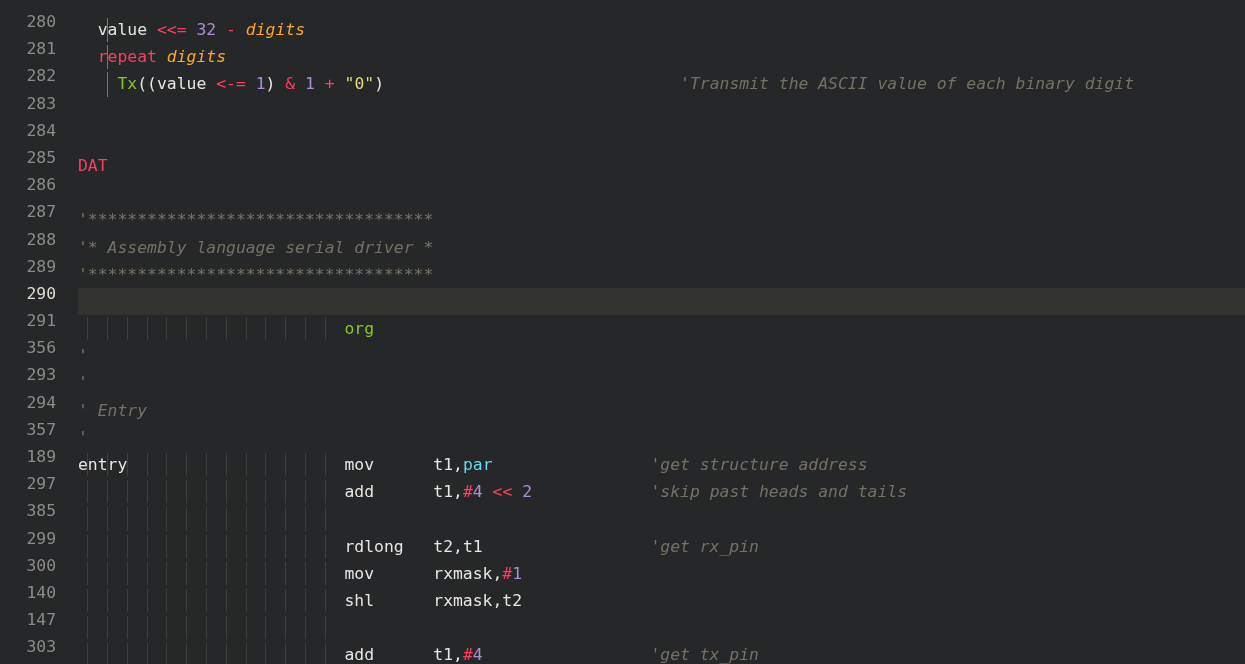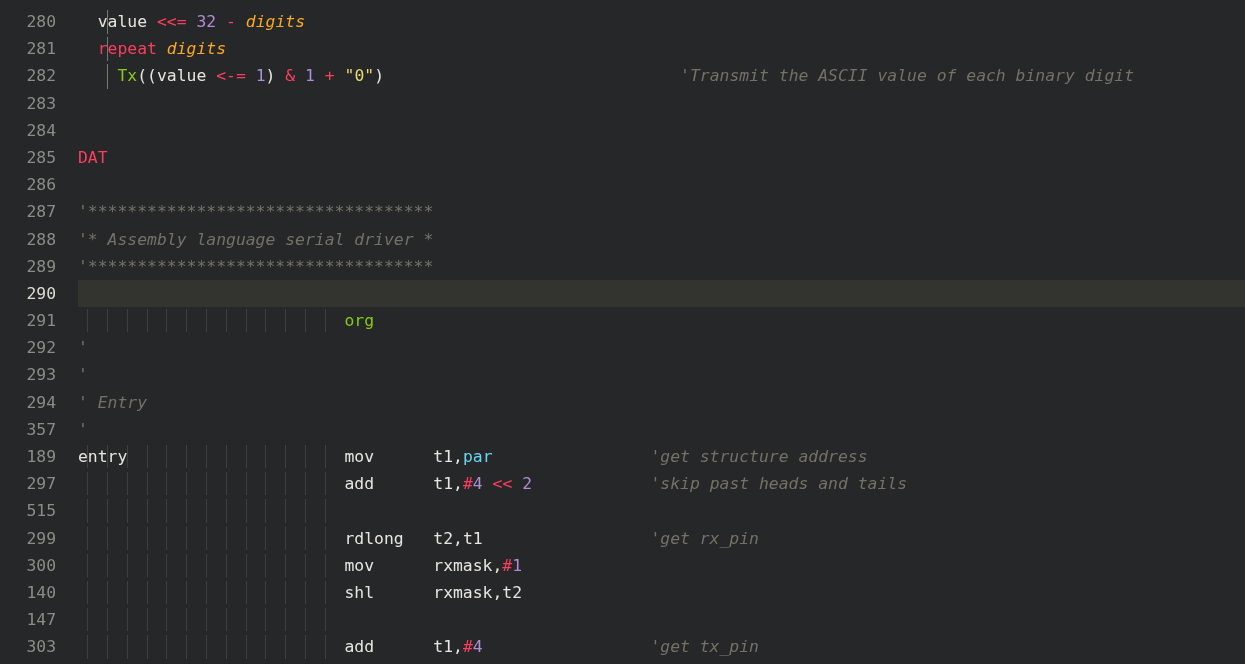--- a/index.html
+++ b/index.html
@@ -28,21 +28,21 @@
   .gutter .ln {
     height: 27.2px;
     line-height: 27.2px;
     padding-right: 22px;
   }
   .gutter .ln.active {
     color: #dedcd2;
   }
   .code {
     flex: 1;
-    padding-top: 8px;
+    padding-top: 16px;
     position: relative;
     white-space: pre;
   }
   .code .line {
     height: 27.2px;
     line-height: 27.2px;
     position: relative;
   }
   .code .line.active {
     background: #33342f;
@@ -90,27 +90,27 @@
       <div class="ln">282</div>
       <div class="ln">283</div>
       <div class="ln">284</div>
       <div class="ln">285</div>
       <div class="ln">286</div>
       <div class="ln">287</div>
       <div class="ln">288</div>
       <div class="ln">289</div>
       <div class="ln active">290</div>
       <div class="ln">291</div>
-      <div class="ln">292</div>
+      <div class="ln">356</div>
       <div class="ln">293</div>
       <div class="ln">294</div>
       <div class="ln">357</div>
       <div class="ln">189</div>
       <div class="ln">297</div>
-      <div class="ln">515</div>
+      <div class="ln">385</div>
       <div class="ln">299</div>
       <div class="ln">300</div>
       <div class="ln">140</div>
       <div class="ln">147</div>
       <div class="ln">303</div>
     </div>
   <div class="code"><div class="line"><span class="nestbar" style="left: 29px;"></span>  <span class="plain">value</span> <span class="op">&lt;&lt;=</span> <span class="num">32</span> <span class="op">-</span> <span class="param">digits</span></div><div class="line"><span class="nestbar" style="left: 29px;"></span>  <span class="kw">repeat</span> <span class="param">digits</span></div><div class="line"><span class="nestbar" style="left: 29px;"></span>    <span class="fn">Tx</span><span class="plain">(</span><span class="plain">(</span><span class="plain">value</span> <span class="op">&lt;-=</span> <span class="num">1</span><span class="plain">)</span> <span class="op">&amp;</span> <span class="num">1</span> <span class="op">+</span> <span class="str">"0"</span><span class="plain">)</span>                              <span class="comment">'Transmit the ASCII value of each binary digit</span></div><div class="line"></div><div class="line"></div><div class="line"><span class="kw">DAT</span></div><div class="line"></div><div class="line"><span class="comment">'***********************************</span></div><div class="line"><span class="comment">'* Assembly language serial driver *</span></div><div class="line"><span class="comment">'***********************************</span></div><div class="line active"></div><div class="line"><div class="tabstops"><span style="left: 9px;"></span><span style="left: 29px;"></span><span style="left: 49px;"></span><span style="left: 69px;"></span><span style="left: 88px;"></span><span style="left: 108px;"></span><span style="left: 128px;"></span><span style="left: 148px;"></span><span style="left: 168px;"></span><span style="left: 187px;"></span><span style="left: 207px;"></span><span style="left: 227px;"></span><span style="left: 247px;"></span></div>                           <span class="fn">org</span></div><div class="line"><span class="comment">'</span></div><div class="line"><span class="comment">'</span></div><div class="line"><span class="comment">' Entry</span></div><div class="line"><span class="comment">'</span></div><div class="line"><div class="tabstops"><span style="left: 9px;"></span><span style="left: 29px;"></span><span style="left: 49px;"></span><span style="left: 69px;"></span><span style="left: 88px;"></span><span style="left: 108px;"></span><span style="left: 128px;"></span><span style="left: 148px;"></span><span style="left: 168px;"></span><span style="left: 187px;"></span><span style="left: 207px;"></span><span style="left: 227px;"></span><span style="left: 247px;"></span></div><span class="plain">entry</span>                      <span class="mnem">mov</span>      <span class="plain">t1</span><span class="plain">,</span><span class="reg">par</span>                <span class="comment">'get structure address</span></div><div class="line"><div class="tabstops"><span style="left: 9px;"></span><span style="left: 29px;"></span><span style="left: 49px;"></span><span style="left: 69px;"></span><span style="left: 88px;"></span><span style="left: 108px;"></span><span style="left: 128px;"></span><span style="left: 148px;"></span><span style="left: 168px;"></span><span style="left: 187px;"></span><span style="left: 207px;"></span><span style="left: 227px;"></span><span style="left: 247px;"></span></div>                           <span class="mnem">add</span>      <span class="plain">t1</span><span class="plain">,</span><span class="op">#</span><span class="num">4</span> <span class="op">&lt;&lt;</span> <span class="num">2</span>            <span class="comment">'skip past heads and tails</span></div><div class="line"><div class="tabstops"><span style="left: 9px;"></span><span style="left: 29px;"></span><span style="left: 49px;"></span><span style="left: 69px;"></span><span style="left: 88px;"></span><span style="left: 108px;"></span><span style="left: 128px;"></span><span style="left: 148px;"></span><span style="left: 168px;"></span><span style="left: 187px;"></span><span style="left: 207px;"></span><span style="left: 227px;"></span><span style="left: 247px;"></span></div></div><div class="line"><div class="tabstops"><span style="left: 9px;"></span><span style="left: 29px;"></span><span style="left: 49px;"></span><span style="left: 69px;"></span><span style="left: 88px;"></span><span style="left: 108px;"></span><span style="left: 128px;"></span><span style="left: 148px;"></span><span style="left: 168px;"></span><span style="left: 187px;"></span><span style="left: 207px;"></span><span style="left: 227px;"></span><span style="left: 247px;"></span></div>                           <span class="mnem">rdlong</span>   <span class="plain">t2</span><span class="plain">,</span><span class="plain">t1</span>                 <span class="comment">'get rx_pin</span></div><div class="line"><div class="tabstops"><span style="left: 9px;"></span><span style="left: 29px;"></span><span style="left: 49px;"></span><span style="left: 69px;"></span><span style="left: 88px;"></span><span style="left: 108px;"></span><span style="left: 128px;"></span><span style="left: 148px;"></span><span style="left: 168px;"></span><span style="left: 187px;"></span><span style="left: 207px;"></span><span style="left: 227px;"></span><span style="left: 247px;"></span></div>                           <span class="mnem">mov</span>      <span class="plain">rxmask</span><span class="plain">,</span><span class="op">#</span><span class="num">1</span></div><div class="line"><div class="tabstops"><span style="left: 9px;"></span><span style="left: 29px;"></span><span style="left: 49px;"></span><span style="left: 69px;"></span><span style="left: 88px;"></span><span style="left: 108px;"></span><span style="left: 128px;"></span><span style="left: 148px;"></span><span style="left: 168px;"></span><span style="left: 187px;"></span><span style="left: 207px;"></span><span style="left: 227px;"></span><span style="left: 247px;"></span></div>                           <span class="mnem">shl</span>      <span class="plain">rxmask</span><span class="plain">,</span><span class="plain">t2</span></div><div class="line"><div class="tabstops"><span style="left: 9px;"></span><span style="left: 29px;"></span><span style="left: 49px;"></span><span style="left: 69px;"></span><span style="left: 88px;"></span><span style="left: 108px;"></span><span style="left: 128px;"></span><span style="left: 148px;"></span><span style="left: 168px;"></span><span style="left: 187px;"></span><span style="left: 207px;"></span><span style="left: 227px;"></span><span style="left: 247px;"></span></div></div><div class="line"><div class="tabstops"><span style="left: 9px;"></span><span style="left: 29px;"></span><span style="left: 49px;"></span><span style="left: 69px;"></span><span style="left: 88px;"></span><span style="left: 108px;"></span><span style="left: 128px;"></span><span style="left: 148px;"></span><span style="left: 168px;"></span><span style="left: 187px;"></span><span style="left: 207px;"></span><span style="left: 227px;"></span><span style="left: 247px;"></span></div>                           <span class="mnem">add</span>      <span class="plain">t1</span><span class="plain">,</span><span class="op">#</span><span class="num">4</span>                 <span class="comment">'get tx_pin</span></div></div>
 </div>
 
 </body></html>

